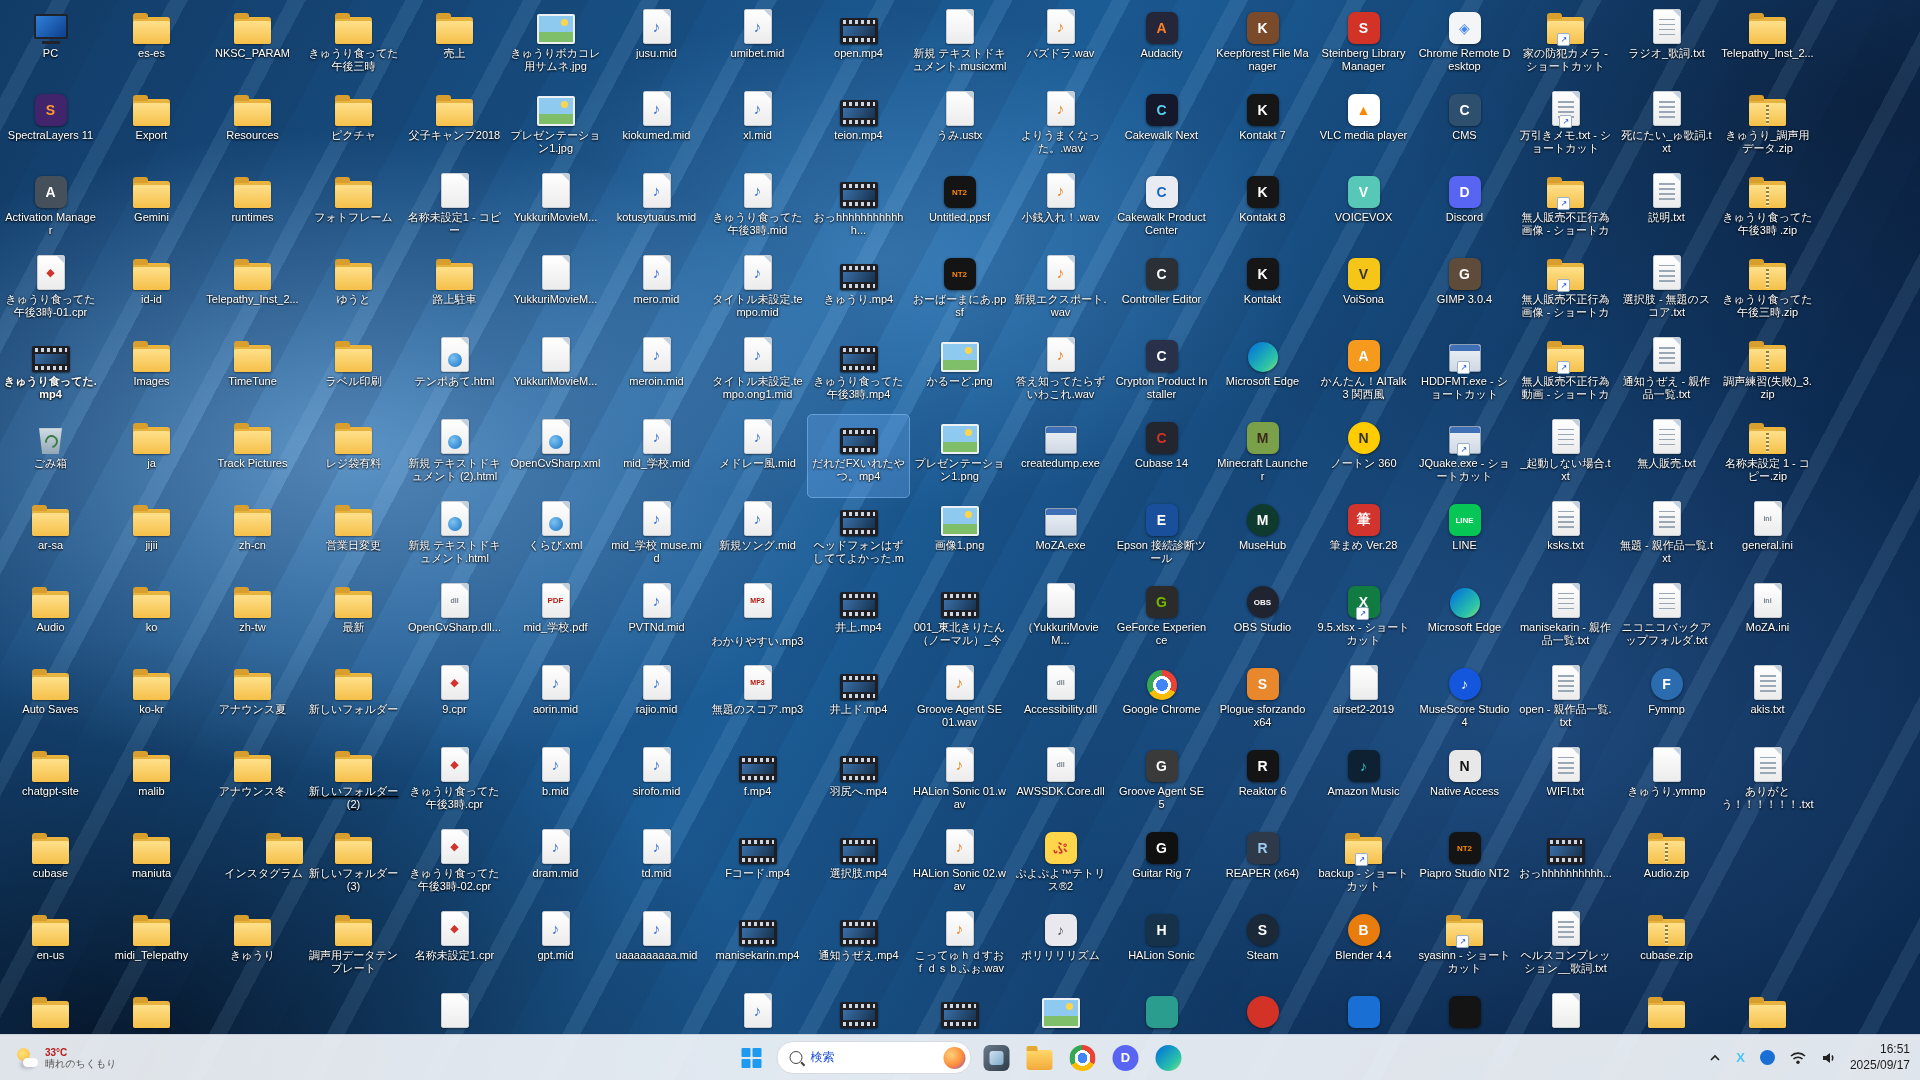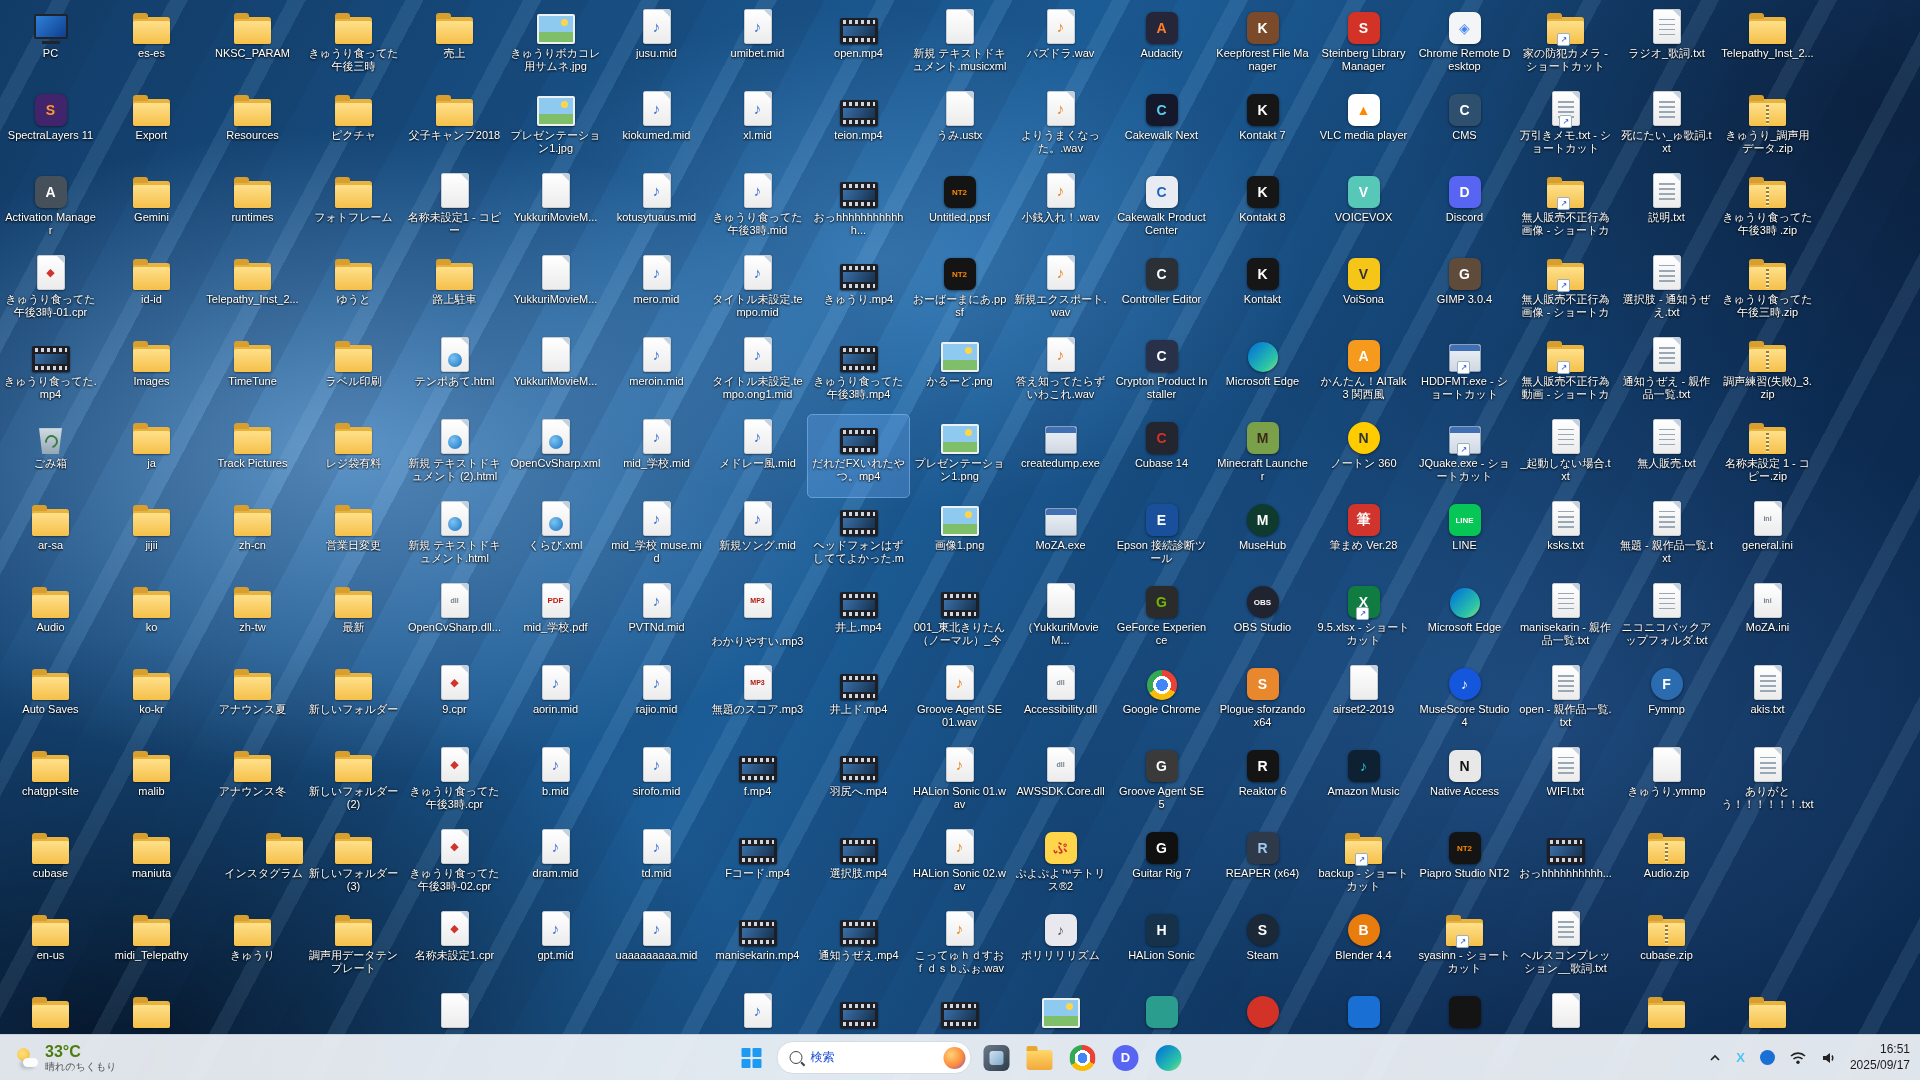--- a/index.html
+++ b/index.html
@@ -103,21 +103,21 @@
   .taskbar{position:absolute;left:0;right:0;bottom:0;height:45px;
     background:rgba(242,245,250,.92);border-top:1px solid rgba(180,190,205,.5);
     display:flex;align-items:center;z-index:5;}
   .weather{position:absolute;left:8px;display:flex;align-items:center;gap:7px;height:40px;
     padding:0 8px;border-radius:5px;}
   .w-icon{width:22px;height:22px;position:relative;}
   .w-icon::before{content:'';position:absolute;left:1px;top:1px;width:13px;height:13px;
     border-radius:50%;background:radial-gradient(circle at 40% 40%,#ffe27a,#f6b83c);}
   .w-icon::after{content:'';position:absolute;right:0;bottom:2px;width:15px;height:9px;
     background:#fdfdfd;border-radius:8px;box-shadow:-3px 2px 3px rgba(120,130,150,.35);}
-  .w-temp{font-size:16px;color:#4d7c0f;font-weight:700;line-height:1.1;}
+  .w-temp{font-size:10px;color:#b91c1c;font-weight:700;line-height:1.1;}
   .w-cond{font-size:10px;color:#555;line-height:1.1;}
   .center{position:absolute;left:50%;transform:translateX(-50%);display:flex;align-items:center;gap:7px;}
   .task-btn{width:36px;height:36px;border:none;background:transparent;border-radius:5px;
     display:flex;align-items:center;justify-content:center;padding:0;cursor:pointer;}
   .win{display:grid;grid-template-columns:9px 9px;grid-template-rows:9px 9px;gap:2px;}
   .win i{background:#1e9bf0;border-radius:1px;}
   .search{width:176px;height:31px;background:#fff;border:1px solid #d6dae2;border-radius:17px;
     display:flex;align-items:center;gap:8px;padding:0 5px 0 12px;cursor:text;}
   .mag{width:11px;height:11px;border:1.6px solid #444;border-radius:50%;position:relative;flex:none;}
   .mag::after{content:'';position:absolute;width:5px;height:1.6px;background:#444;
@@ -584,31 +584,31 @@
         <div class="icon-wrap">
           <div class="ic-folder"></div>
           <i class="sc"></i>
         </div>
         <div class="label">無人販売不正行為 画像 - ショートカット</div>
       </div>
       <div class="cell" style="grid-area: 4 / 17;">
         <div class="icon-wrap">
           <div class="ic-page text"></div>
         </div>
-        <div class="label">選択肢 - 通知うぜえ.txt</div>
+        <div class="label">選択肢 - 無題のスコア.txt</div>
       </div>
       <div class="cell" style="grid-area: 4 / 18;">
         <div class="icon-wrap">
           <div class="ic-folder">
             <i class="zip-line"></i>
           </div>
         </div>
         <div class="label">きゅうり食ってた午後三時.zip</div>
       </div>
-      <div class="cell" style="grid-area: 5 / 1;">
+      <div class="cell" style="grid-area: 5 / 1; font-weight: bold;">
         <div class="icon-wrap">
           <div class="ic-video">
             <i></i>
           </div>
         </div>
         <div class="label">きゅうり食ってた.mp4</div>
       </div>
       <div class="cell" style="grid-area: 5 / 2;">
         <div class="icon-wrap">
           <div class="ic-folder"></div>
@@ -1174,21 +1174,21 @@
           <div class="ic-folder"></div>
         </div>
         <div class="label">malib</div>
       </div>
       <div class="cell" style="grid-area: 10 / 3;">
         <div class="icon-wrap">
           <div class="ic-folder"></div>
         </div>
         <div class="label">アナウンス冬</div>
       </div>
-      <div class="cell" style="grid-area: 10 / 4;">
+      <div class="cell" style="grid-area: 10 / 4; text-decoration: underline;">
         <div class="icon-wrap">
           <div class="ic-folder"></div>
         </div>
         <div class="label">新しいフォルダー (2)</div>
       </div>
       <div class="cell" style="grid-area: 10 / 5;">
         <div class="icon-wrap">
           <div class="ic-page cpr">◆</div>
         </div>
         <div class="label">きゅうり食ってた午後3時.cpr</div>

